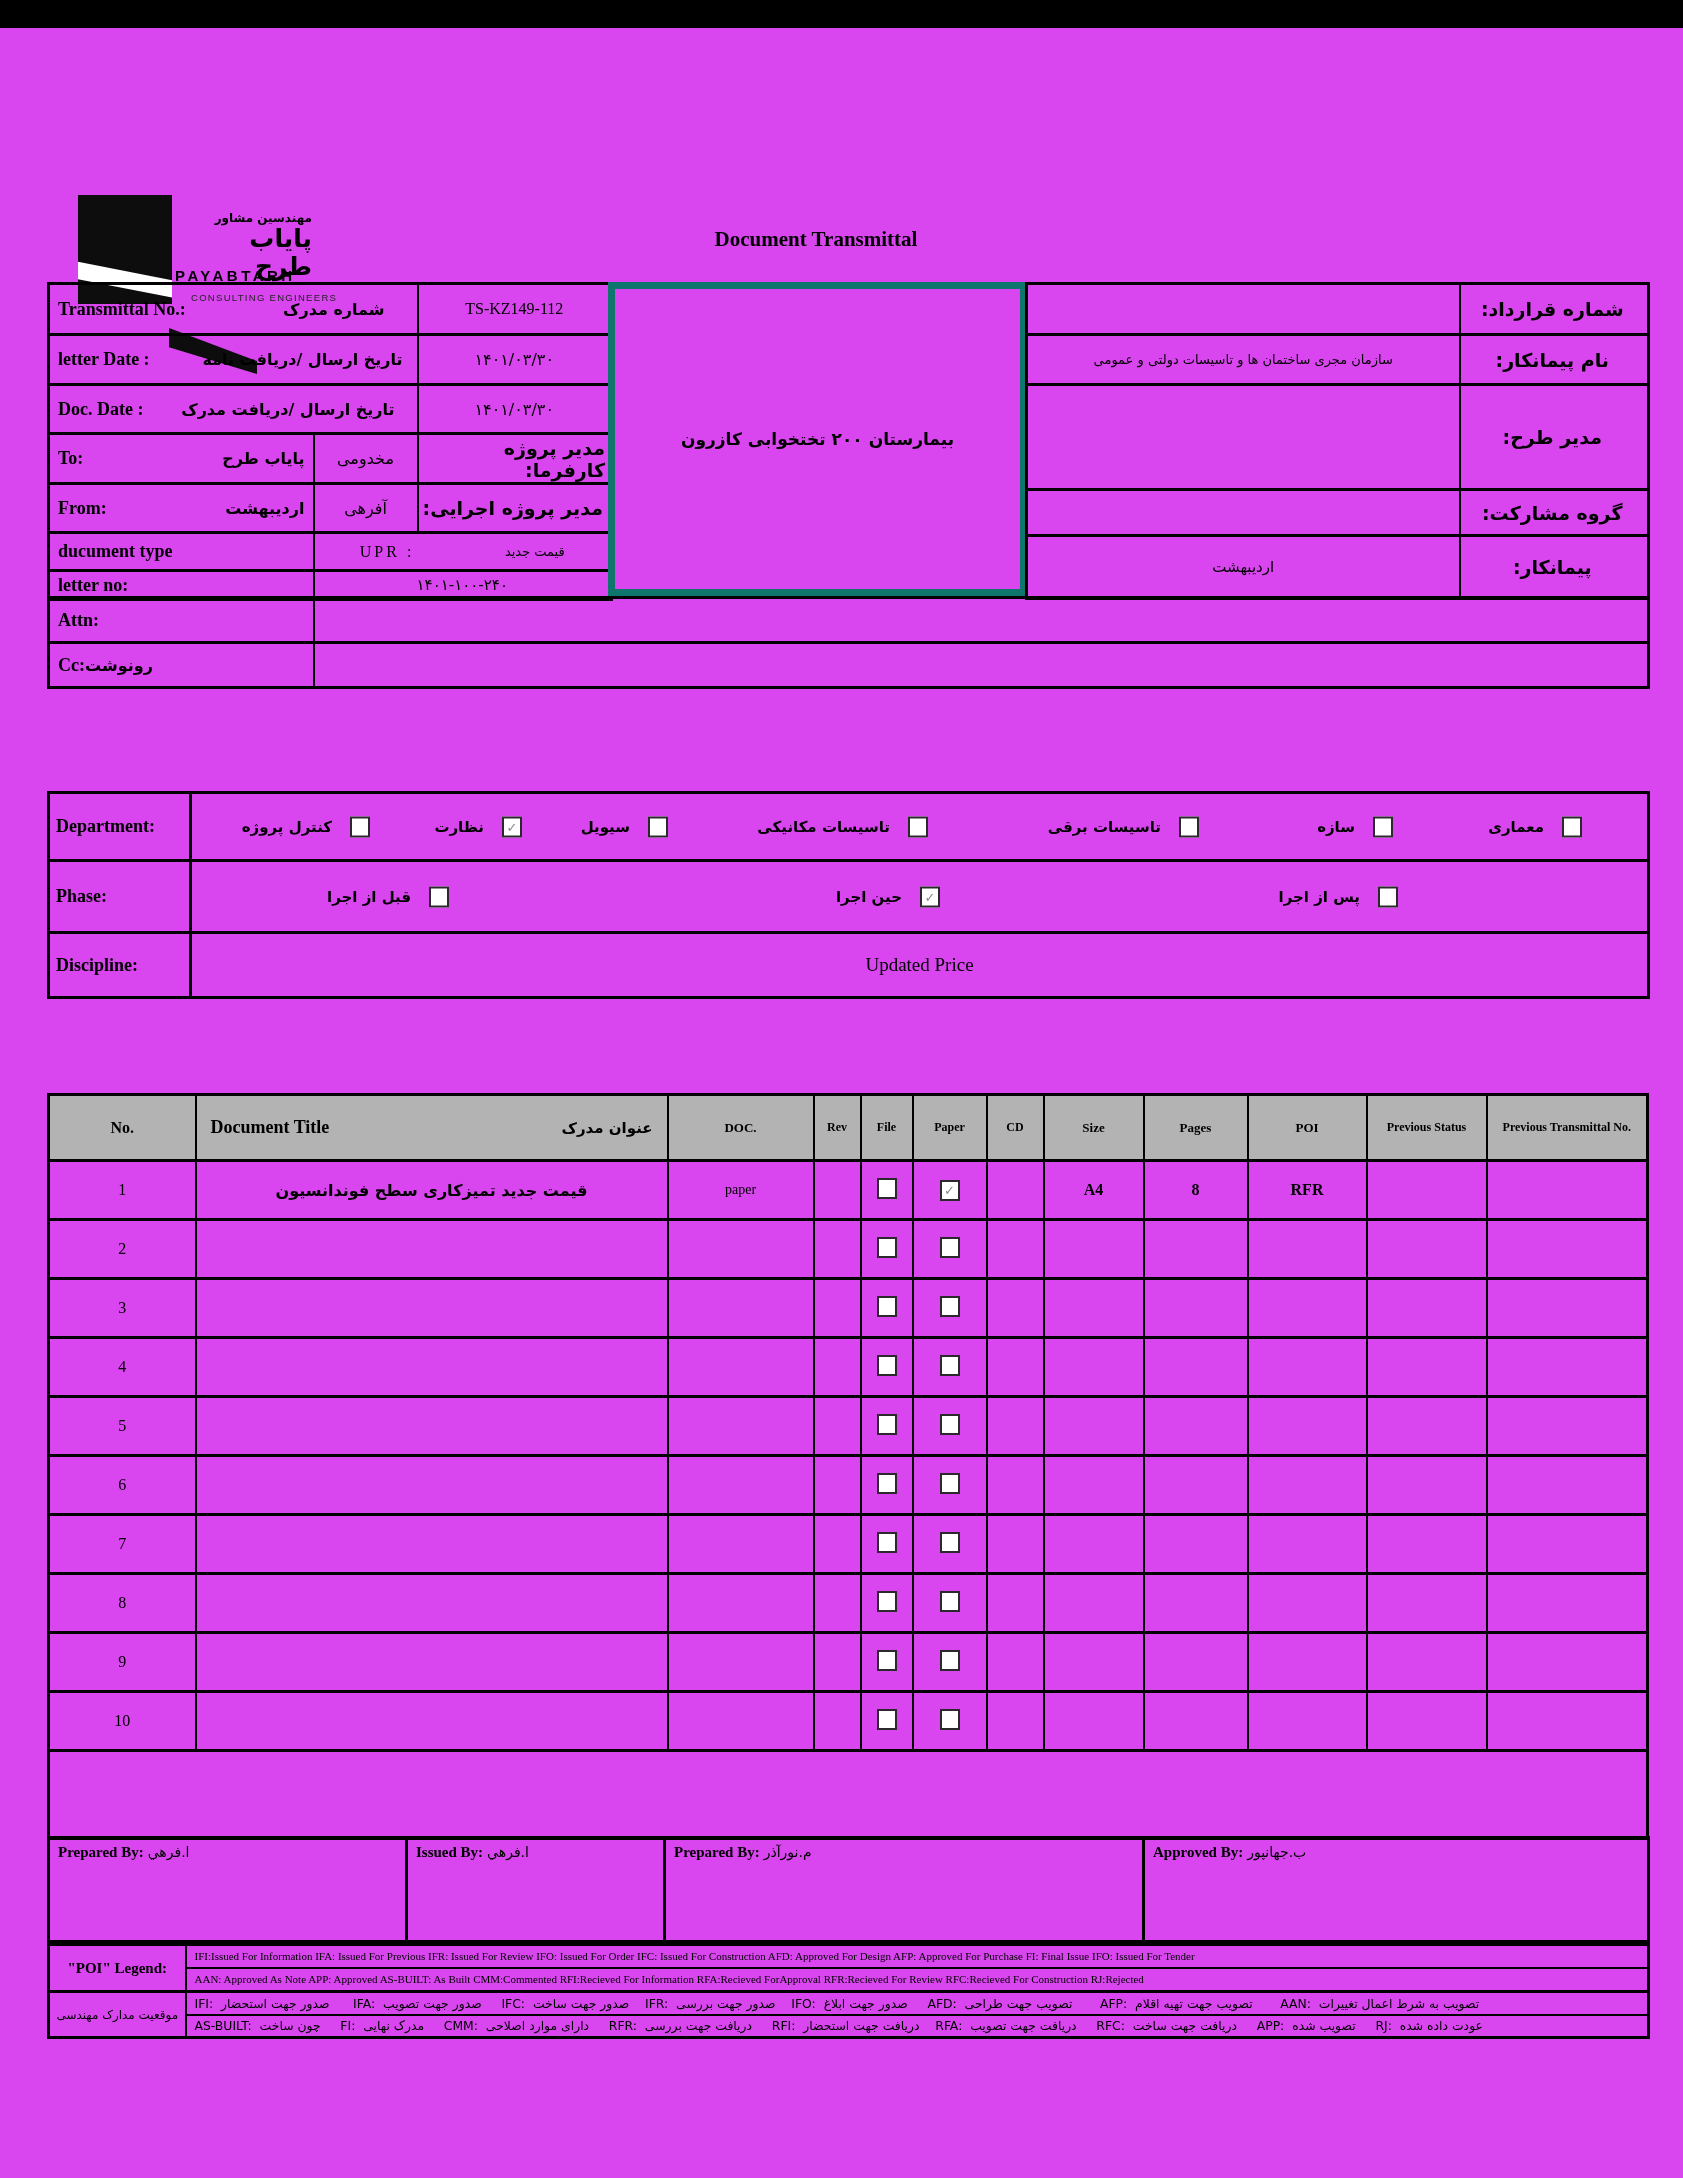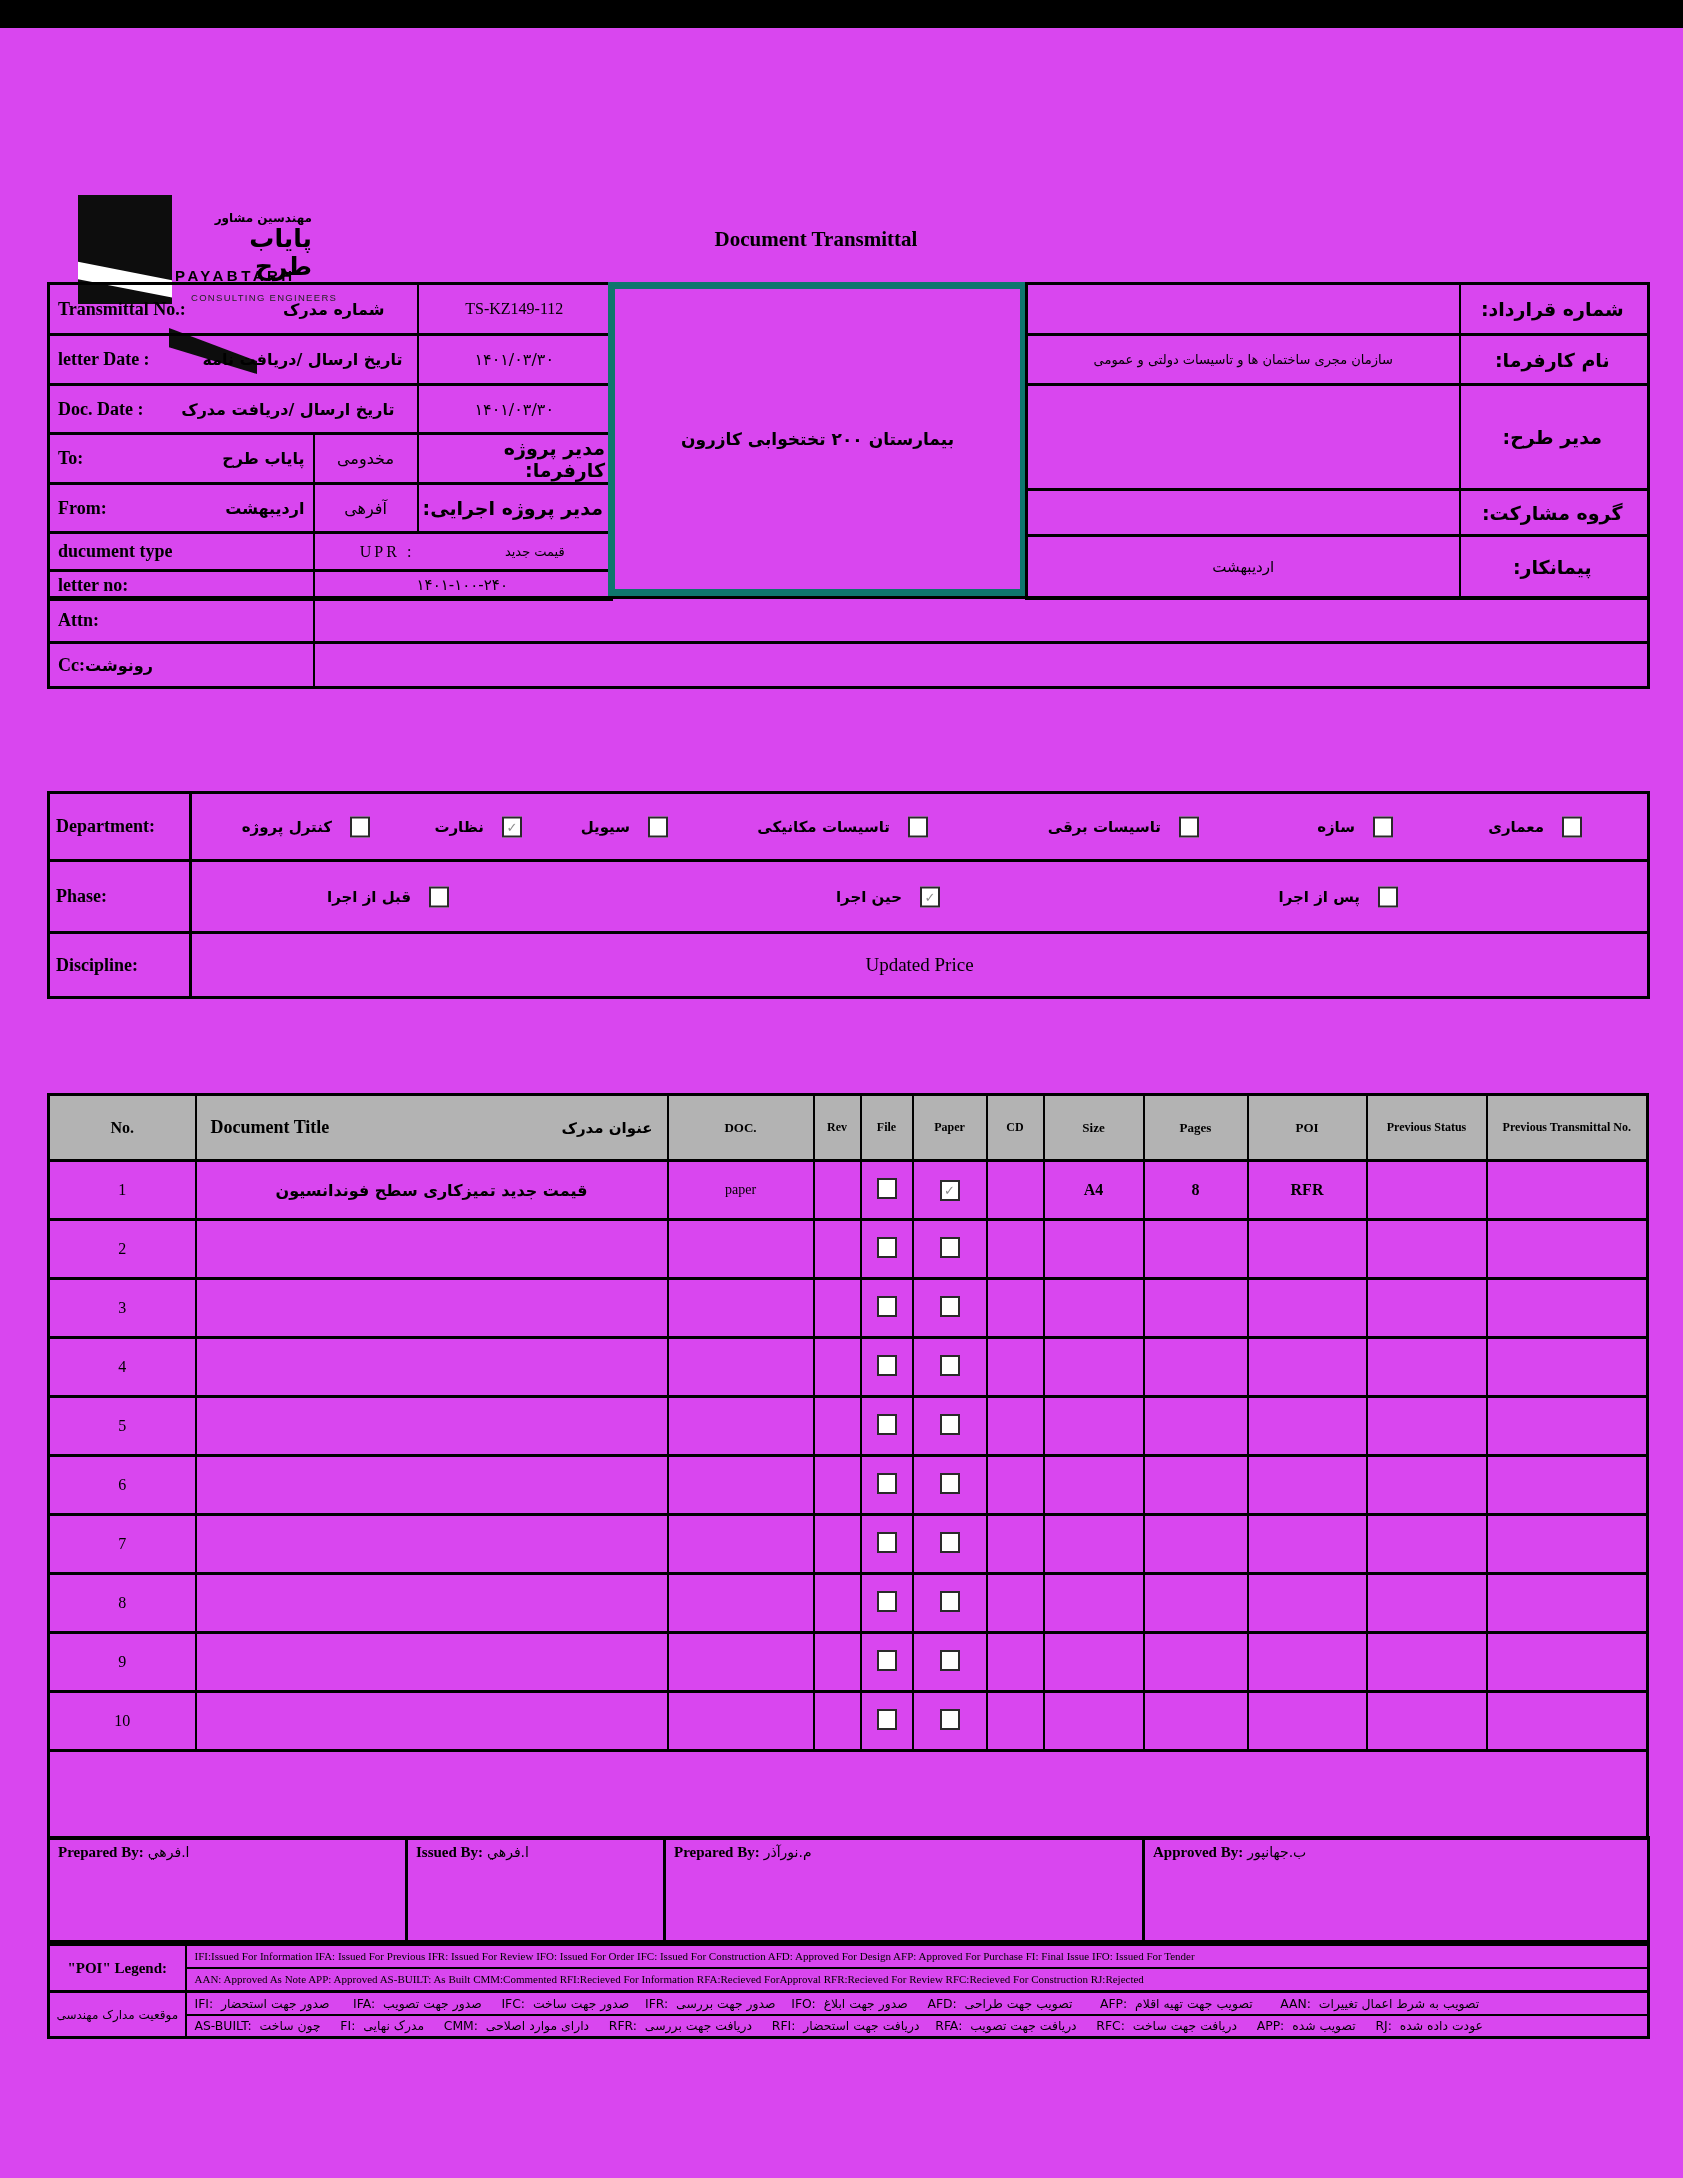--- a/index.html
+++ b/index.html
@@ -202,21 +202,21 @@
           </td>
     </tr>
     <tr style="height:50px">
       <td>
             <div class="flexc">
               <span class="fa rval">سازمان مجری ساختمان ها و تاسیسات دولتی و عمومی</span>
             </div>
           </td>
       <td>
             <div class="flexc">
-              <span class="fa rlabel">نام کارفرما:</span>
+              <span class="fa rlabel">نام پیمانکار:</span>
             </div>
           </td>
     </tr>
     <tr style="height:105px">
       <td>
             <div class="flexc rval fa"></div>
           </td>
       <td>
             <div class="flexc">
               <span class="fa rlabel">مدیر طرح:</span>

